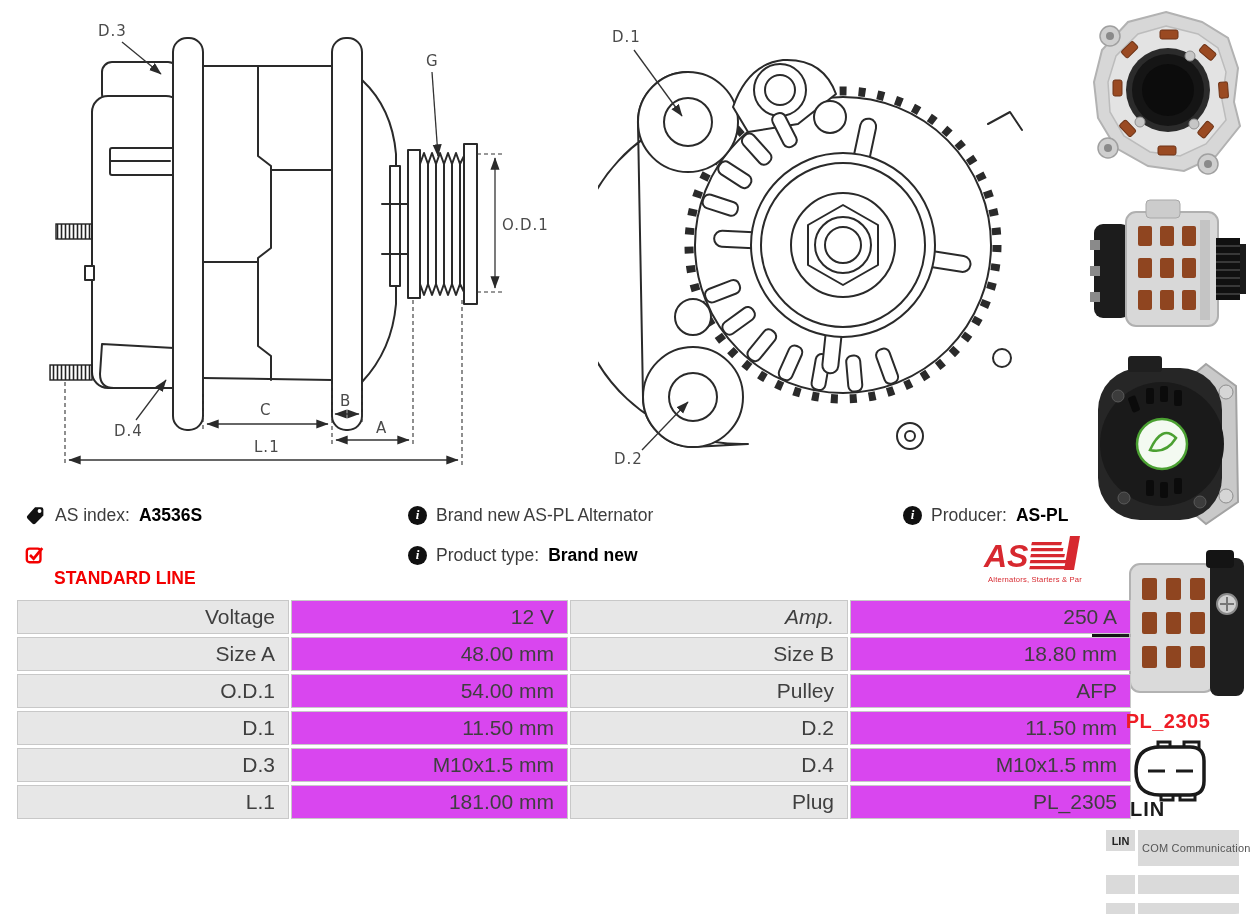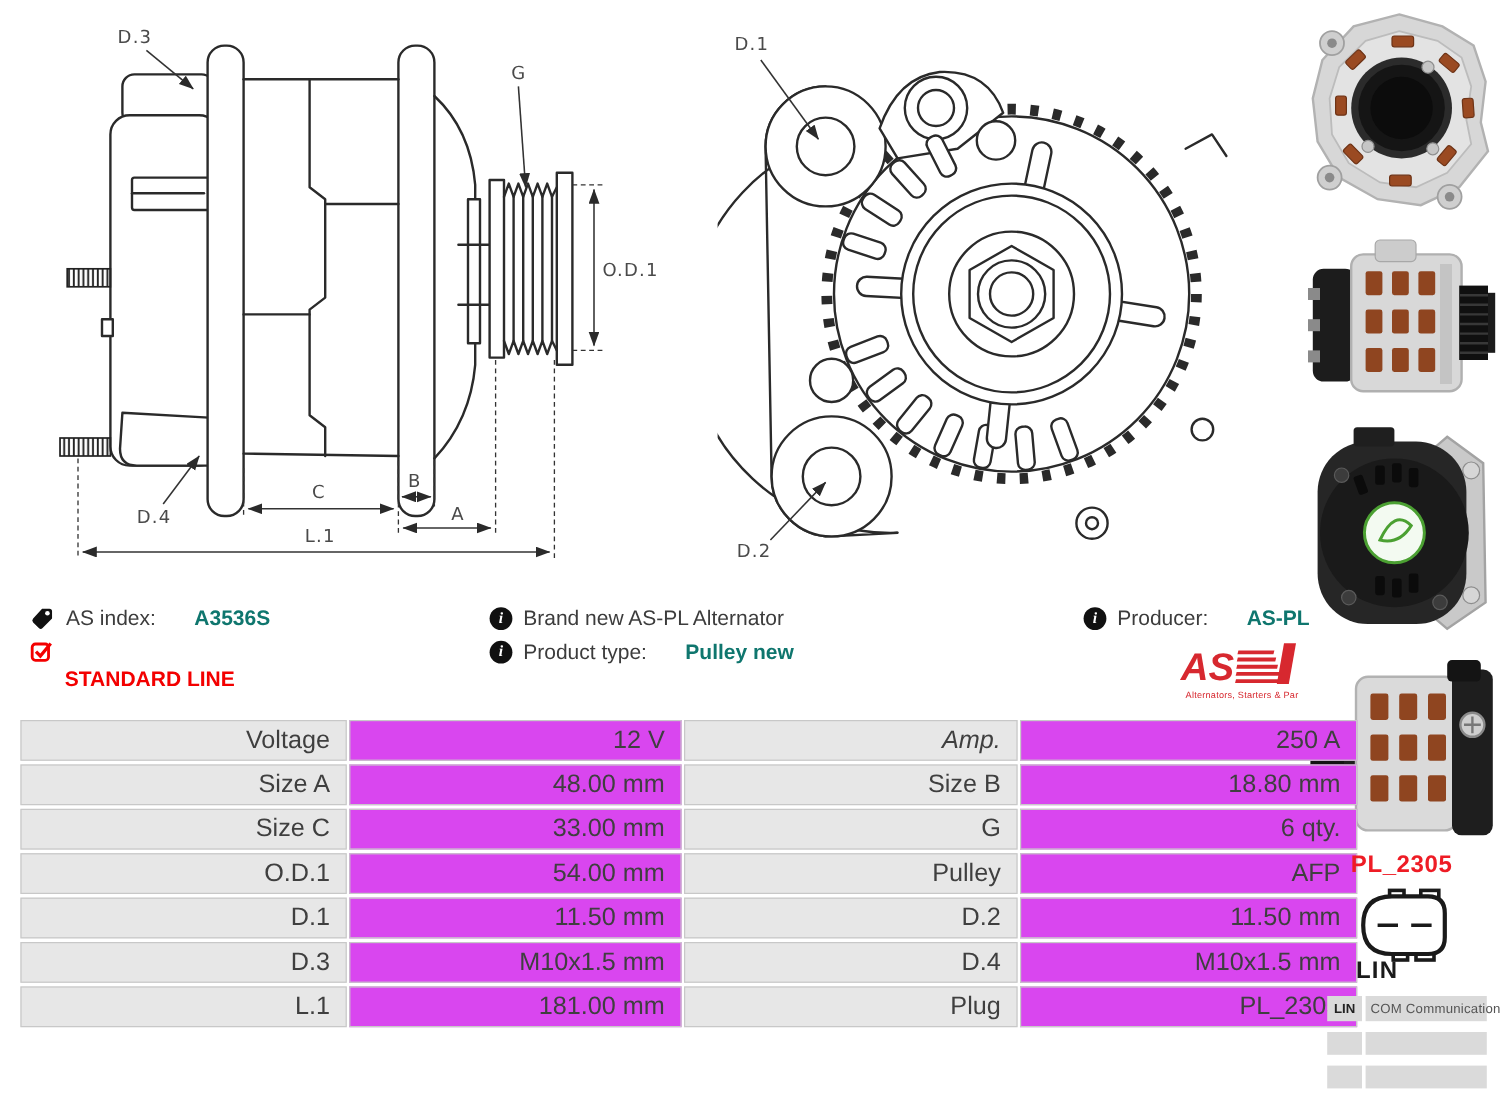--- a/index.html
+++ b/index.html
@@ -9,23 +9,23 @@
   
   .drawing{position:absolute;}
   .drawing svg{display:block;}
   .dim-label{font-family:"DejaVu Sans", sans-serif;font-size:15px;fill:#4a4a4a;letter-spacing:1px;}
   .ln{stroke:#2a2a2a;stroke-width:2;fill:none;stroke-linejoin:round;stroke-linecap:round;}
   .lnf{stroke:#2a2a2a;stroke-width:2;fill:#fff;stroke-linejoin:round;}
   .thin{stroke:#333;stroke-width:1.3;fill:none;}
   .dash{stroke:#333;stroke-width:1.1;fill:none;stroke-dasharray:4 3;}
 
   
-  .info-col{position:absolute;top:503px;display:flex;flex-direction:column;gap:4px;text-align:right;}
+  .info-col{position:absolute;top:503px;display:flex;flex-direction:column;gap:16px;text-align:right;}
   .info-line{display:flex;align-items:center;gap:9px;font-size:17.5px;color:#3c3c3c;height:24px;white-space:nowrap;}
-  .info-line b{color:#0f766e;margin-left:23px;}
+  .info-line b{color:#000000;}
   .badge-red{color:#f30000;font-weight:bold;margin-top:47px;}
   .info-icon{flex:0 0 auto;width:19px;height:19px;border-radius:50%;background:#101010;color:#fff;
              display:flex;align-items:center;justify-content:center;
              font:bold 13px "Liberation Serif", serif;font-style:italic;}
 
   
   .spec-table{position:absolute;left:15px;top:597px;border-collapse:separate;border-spacing:2px 3px;
               table-layout:fixed;width:1062px;}
   .spec-table td{height:32px;border:1px solid #c8c8c8;font-size:21px;color:#3f3f3f;
                  text-align:right;padding:0 13px 0 4px;overflow:hidden;white-space:nowrap;}
@@ -36,21 +36,21 @@
   
   .photo{position:absolute;left:1088px;width:160px;background:#fff;}
   .plug-name{position:absolute;left:1088px;top:710px;width:160px;text-align:center;
              color:#ee1c25;font-size:20px;font-weight:bold;letter-spacing:0.5px;}
   .plug-draw{position:absolute;left:1128px;top:740px;}
   .plug-type{position:absolute;left:1130px;top:798px;font-size:20px;font-weight:bold;color:#1a1a1a;letter-spacing:1px;}
   .com-table{position:absolute;left:1106px;top:830px;display:flex;flex-direction:column;gap:9px;}
   .com-row{display:flex;gap:3px;}
   .com-key{width:29px;height:21px;background:#dadada;display:flex;align-items:center;justify-content:center;
            font-size:11px;font-weight:bold;color:#222;}
-  .com-val{width:97px;height:21px;background:#dadada;display:flex;align-items:center;padding-left:4px;
+  .com-val{width:97px;height:36px;background:#dadada;display:flex;align-items:center;padding-left:4px;
            font-size:11px;color:#555;letter-spacing:0.2px;white-space:nowrap;}
   .com-row.empty .com-key,.com-row.empty .com-val{height:19px;}
 </style>
 </head>
 <body>
 
 <div class="page">
 
   <div class="drawing" style="left:40px;top:8px;">
     <svg width="510" height="470" viewBox="0 0 510 470">
@@ -325,21 +325,21 @@
   </div>
 
   <div class="info-col" style="left:408px;">
     <div class="info-line">
       <span class="info-icon">i</span>
       <span>Brand new AS-PL Alternator</span>
     </div>
     <div class="info-line">
       <span class="info-icon">i</span>
       <span>Product type:</span>
-      <b>Pulley new</b>
+      <b>Brand new</b>
     </div>
   </div>
 
   <div class="info-col" style="left:903px;">
     <div class="info-line">
       <span class="info-icon">i</span>
       <span>Producer:</span>
       <b>AS-PL</b>
     </div>
   </div>
@@ -367,26 +367,20 @@
       <td class="c-label w3">Amp.</td>
       <td class="c-value w4">250 A</td>
     </tr>
     <tr>
       <td class="c-label">Size A</td>
       <td class="c-value">48.00 mm</td>
       <td class="c-label">Size B</td>
       <td class="c-value">18.80 mm</td>
     </tr>
     <tr>
-      <td class="c-label">Size C</td>
-      <td class="c-value">33.00 mm</td>
-      <td class="c-label">G</td>
-      <td class="c-value">6 qty.</td>
-    </tr>
-    <tr>
       <td class="c-label">O.D.1</td>
       <td class="c-value">54.00 mm</td>
       <td class="c-label">Pulley</td>
       <td class="c-value">AFP</td>
     </tr>
     <tr>
       <td class="c-label">D.1</td>
       <td class="c-value">11.50 mm</td>
       <td class="c-label">D.2</td>
       <td class="c-value">11.50 mm</td>

